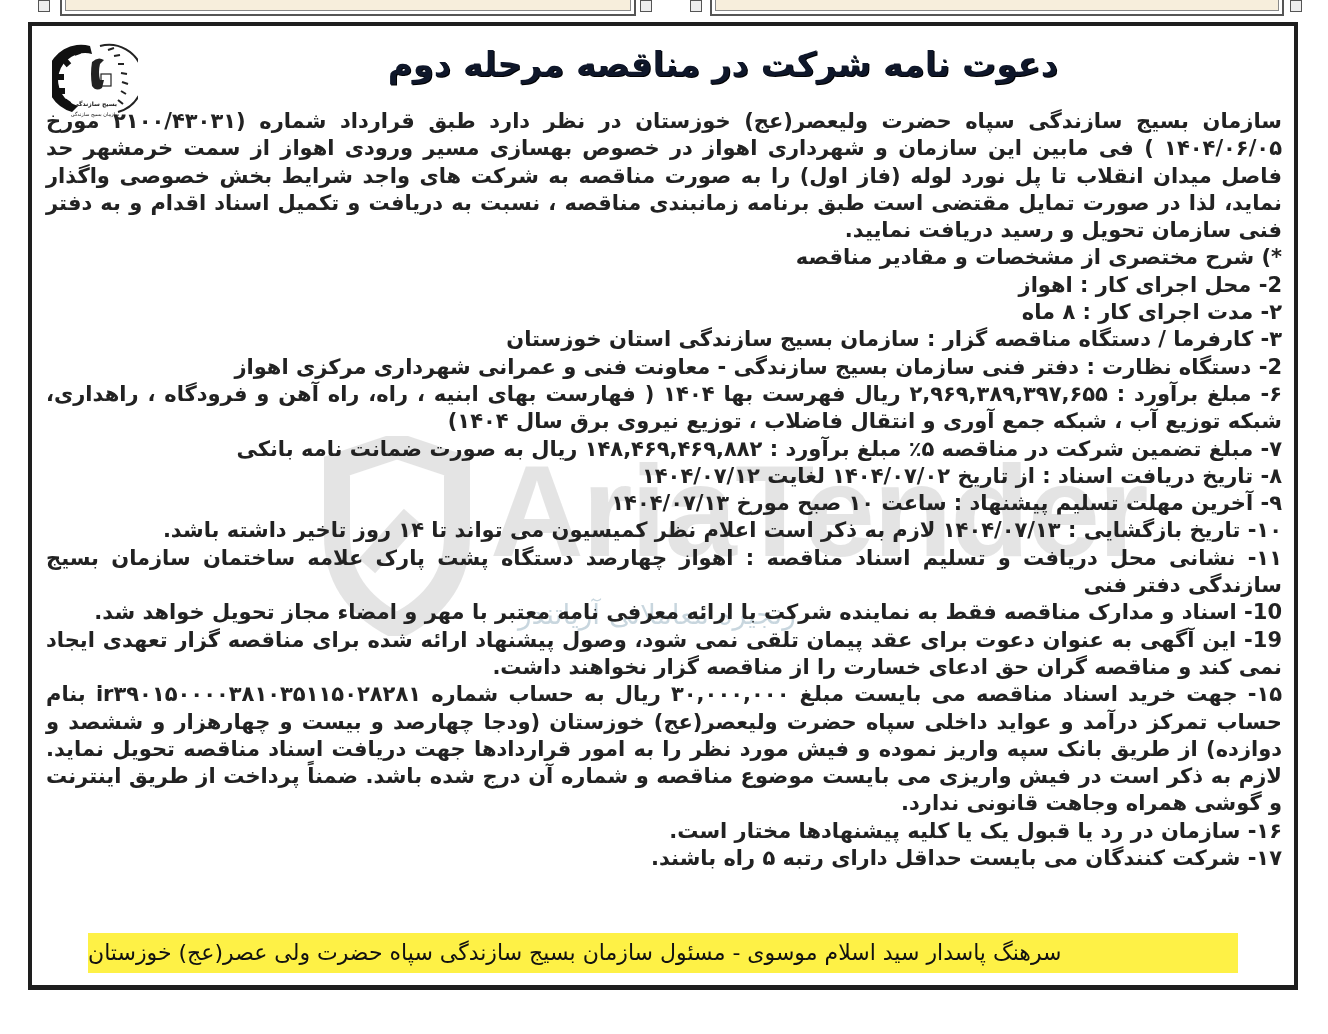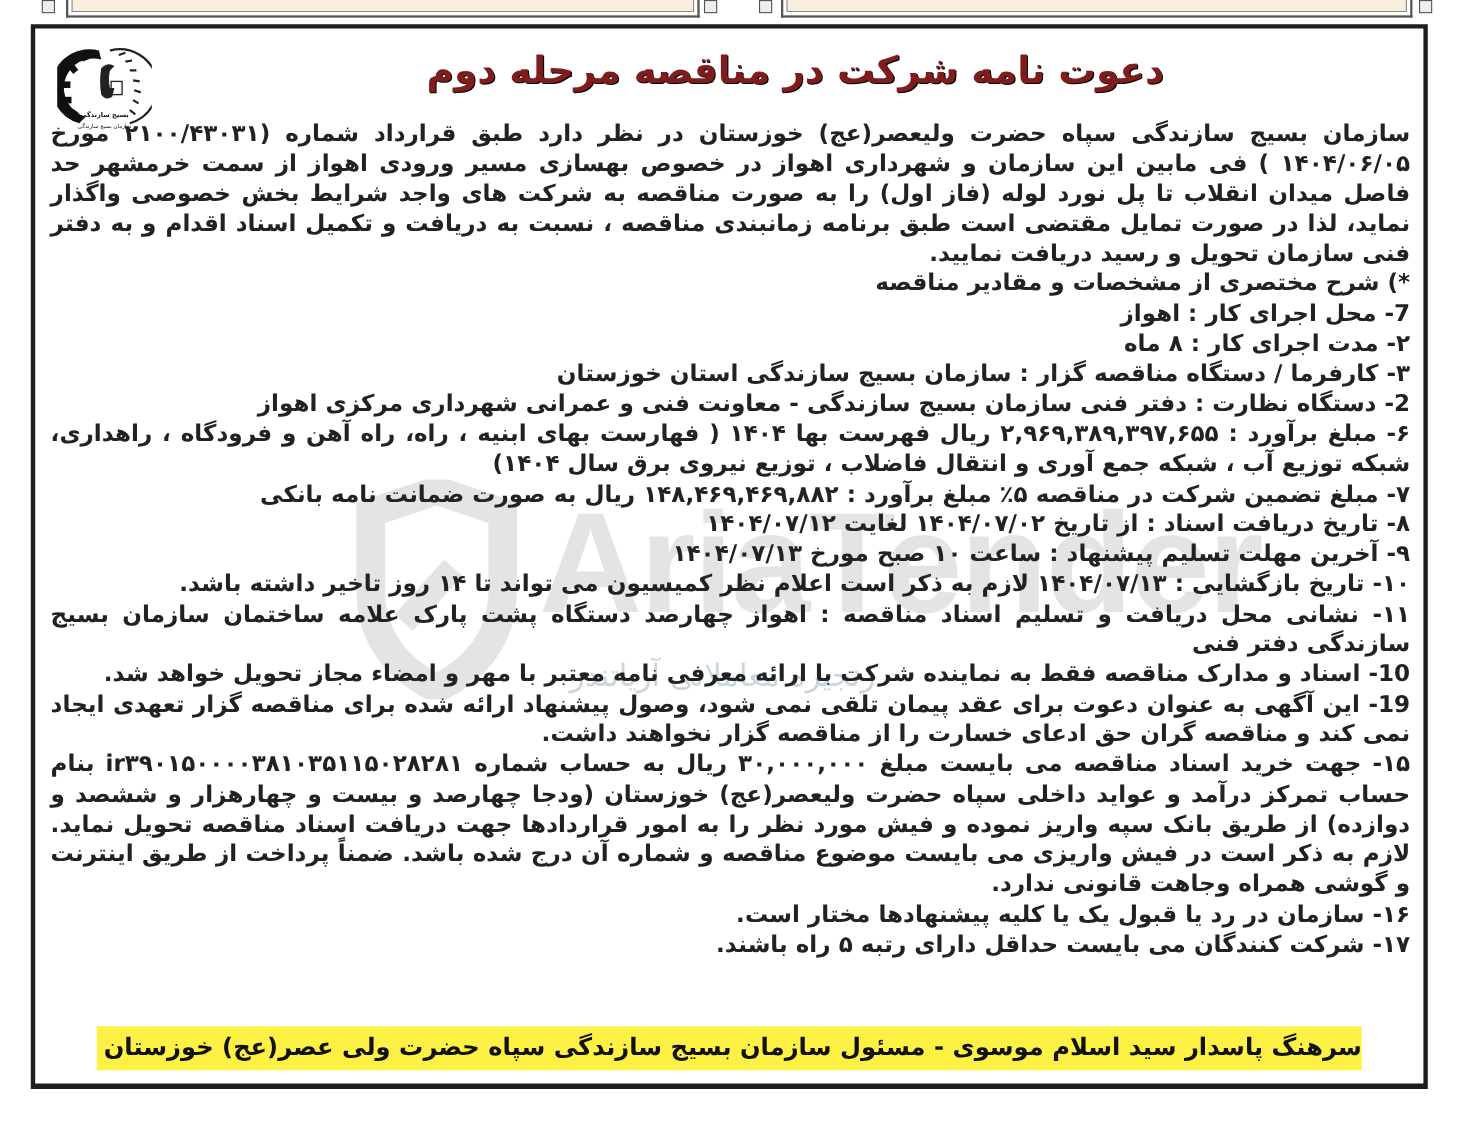--- a/index.html
+++ b/index.html
@@ -59,21 +59,21 @@
 
     .title {
       position: absolute;
       top: 18px;
       left: 180px;
       right: 60px;
       text-align: center;
       font-family: "DejaVu Sans", sans-serif;
       font-weight: bold;
       font-size: 34px;
-      color: #7f1d1d;
+      color: #0f172a;
       letter-spacing: 0;
       text-shadow: 1px 1px 0 #000;
     }
 
     .body-text {
       position: absolute;
       top: 82px;
       left: 14px;
       right: 12px;
       font-size: 21px;
@@ -118,22 +118,22 @@
       font-family: "DejaVu Sans", sans-serif;
     }
 
     .signature {
       position: absolute;
       left: 56px;
       right: 56px;
       bottom: 12px;
       height: 40px;
       background: #fef146;
-      text-align: right;
-      font-weight: bold;
+      text-align: left;
+      font-weight: normal;
       font-size: 22px;
       line-height: 40px;
       color: #111;
     }
   </style>
 </head>
 <body>
 
 <div class="top-frame left"></div>
 <div class="top-tab" style="left:38px;"></div>
@@ -177,21 +177,21 @@
       <path d="M75 10 L135 30 L135 100 Q135 160 75 190 Q15 160 15 100 L15 30 Z" fill="none" stroke="#8a8a8a" stroke-width="26"></path>
       <path d="M45 130 L90 80" stroke="#8a8a8a" stroke-width="22"></path>
     </svg>
     <div class="wm-text">AriaTender</div>
     <div class="wm-sub">زنجیره معاملاتی آریاتندر</div>
   </div>
 
   <div class="body-text">
     <p class="intro" style="padding-left:0;">سازمان بسیج سازندگی سپاه حضرت ولیعصر(عج) خوزستان در نظر دارد طبق قرارداد شماره (۲۱۰۰/۴۳۰۳۱ مورخ ۱۴۰۴/۰۶/۰۵ ) فی مابین این سازمان و شهرداری اهواز در خصوص بهسازی مسیر ورودی اهواز از سمت خرمشهر حد فاصل میدان انقلاب تا پل نورد لوله (فاز اول) را به صورت مناقصه به شرکت های واجد شرایط بخش خصوصی واگذار نماید، لذا در صورت تمایل مقتضی است طبق برنامه زمانبندی مناقصه ، نسبت به دریافت و تکمیل اسناد اقدام و به دفتر فنی سازمان تحویل و رسید دریافت نمایید.</p>
     <p class="item">*) شرح مختصری از مشخصات و مقادیر مناقصه</p>
-    <p class="item">7- محل اجرای کار : اهواز</p>
+    <p class="item">2- محل اجرای کار : اهواز</p>
     <p class="item">۲- مدت اجرای کار : ۸ ماه</p>
     <p class="item">۳- کارفرما / دستگاه مناقصه گزار : سازمان بسیج سازندگی استان خوزستان</p>
     <p class="item">2- دستگاه نظارت : دفتر فنی سازمان بسیج سازندگی - معاونت فنی و عمرانی شهرداری مرکزی اهواز</p>
     <p class="item">۶- مبلغ برآورد : ۲,۹۶۹,۳۸۹,۳۹۷,۶۵۵ ریال فهرست بها ۱۴۰۴ ( فهارست بهای ابنیه ، راه، راه آهن و فرودگاه ، راهداری، شبکه توزیع آب ، شبکه جمع آوری و انتقال فاضلاب ، توزیع نیروی برق سال ۱۴۰۴)</p>
     <p class="item">۷- مبلغ تضمین شرکت در مناقصه ۵٪ مبلغ برآورد : ۱۴۸,۴۶۹,۴۶۹,۸۸۲ ریال به صورت ضمانت نامه بانکی</p>
     <p class="item">۸- تاریخ دریافت اسناد : از تاریخ ۱۴۰۴/۰۷/۰۲ لغایت ۱۴۰۴/۰۷/۱۲</p>
     <p class="item">۹- آخرین مهلت تسلیم پیشنهاد : ساعت ۱۰ صبح مورخ ۱۴۰۴/۰۷/۱۳</p>
     <p class="item">۱۰- تاریخ بازگشایی : ۱۴۰۴/۰۷/۱۳ لازم به ذکر است اعلام نظر کمیسیون می تواند تا ۱۴ روز تاخیر داشته باشد.</p>
     <p class="item">۱۱- نشانی محل دریافت و تسلیم اسناد مناقصه : اهواز چهارصد دستگاه پشت پارک علامه ساختمان سازمان بسیج سازندگی دفتر فنی</p>
     <p class="item">10- اسناد و مدارک مناقصه فقط به نماینده شرکت با ارائه معرفی نامه معتبر با مهر و امضاء مجاز تحویل خواهد شد.</p>

